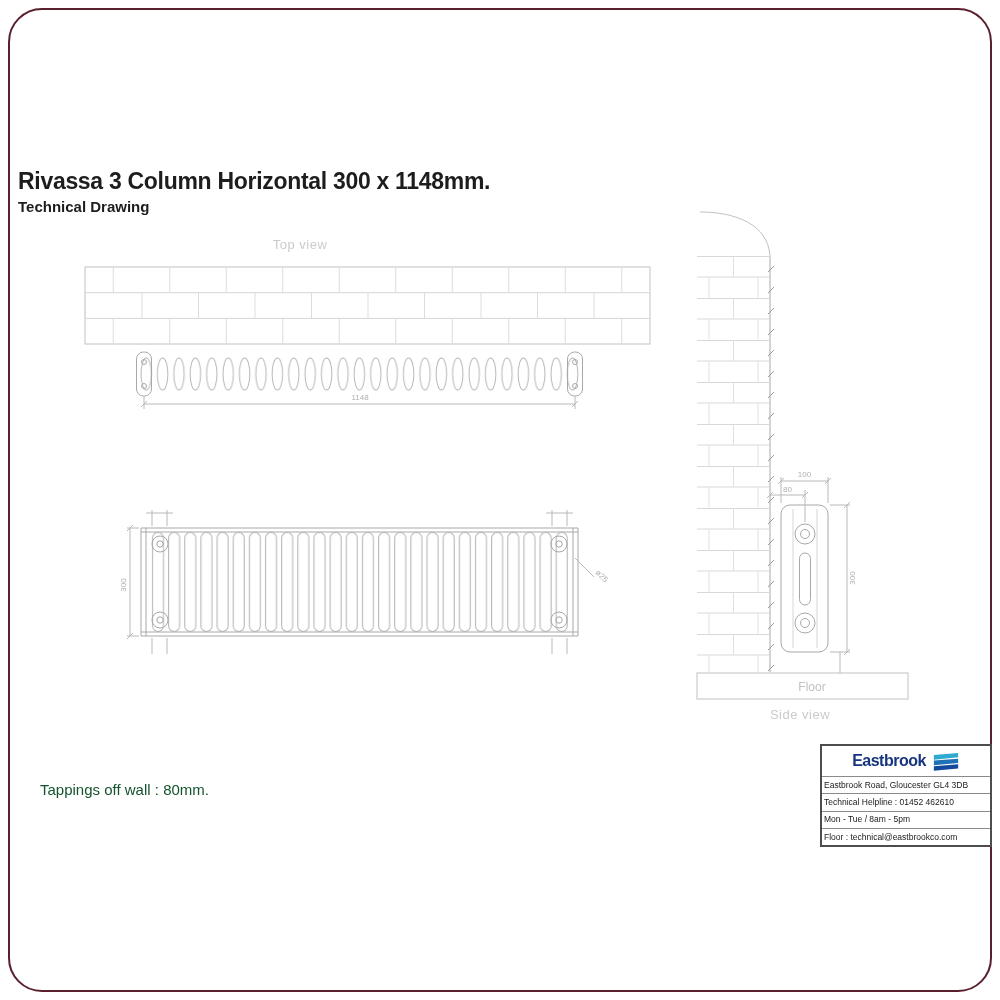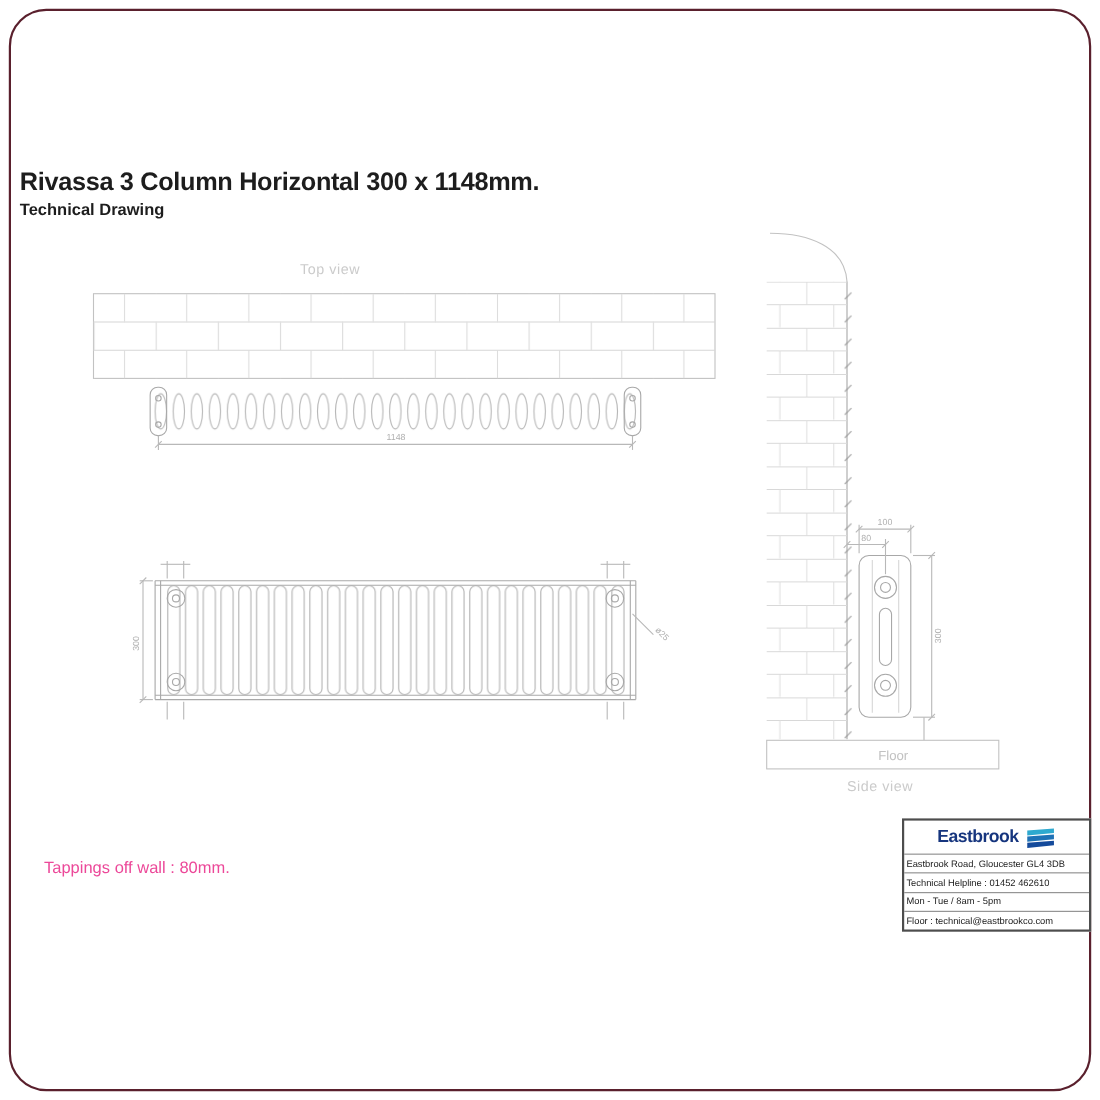--- a/index.html
+++ b/index.html
@@ -4,25 +4,25 @@
 <style>
   html,body { margin:0; padding:0; background:#ffffff; }
   body { width:1000px; height:1000px; position:relative; font-family:"Liberation Sans", sans-serif; overflow:hidden; }
 
   .frame {
     position:absolute; left:8px; top:8px; right:8px; bottom:8px;
     border:2px solid #5a202d; border-radius:34px;
     pointer-events:none;
   }
 
-  .title-block { position:absolute; left:18px; top:152px; }
+  .title-block { position:absolute; left:18px; top:168px; }
   .page-title { font-size:23px; font-weight:bold; color:#1d1d1d; line-height:1.2; letter-spacing:-0.3px; }
   .page-subtitle { font-size:15px; font-weight:bold; color:#1d1d1d; margin-top:2px; }
 
-  .tappings-note { position:absolute; left:40px; top:781px; font-size:15px; color:#ec4899; }
+  .tappings-note { position:absolute; left:40px; top:781px; font-size:15px; color:#14532d; }
 
   svg.drawing { position:absolute; left:0; top:0; }
   .ln   { fill:none; stroke:#c2c2c2; stroke-width:1; }
   .ln2  { fill:none; stroke:#a8a8a8; stroke-width:1; }
   .lnl  { fill:none; stroke:#d6d6d6; stroke-width:1; }
   .dim  { fill:none; stroke:#b8b8b8; stroke-width:1; }
   text  { font-family:"Liberation Sans", sans-serif; }
   .dimtext   { fill:#b0b0b0; font-size:8px; text-anchor:middle; }
   .viewlabel { fill:#cbcbcb; font-size:13px; text-anchor:middle; letter-spacing:0.5px; }
   .floorlabel{ fill:#c2c2c2; font-size:12px; text-anchor:middle; paint-order:stroke; stroke:#ffffff; stroke-width:3px; }

